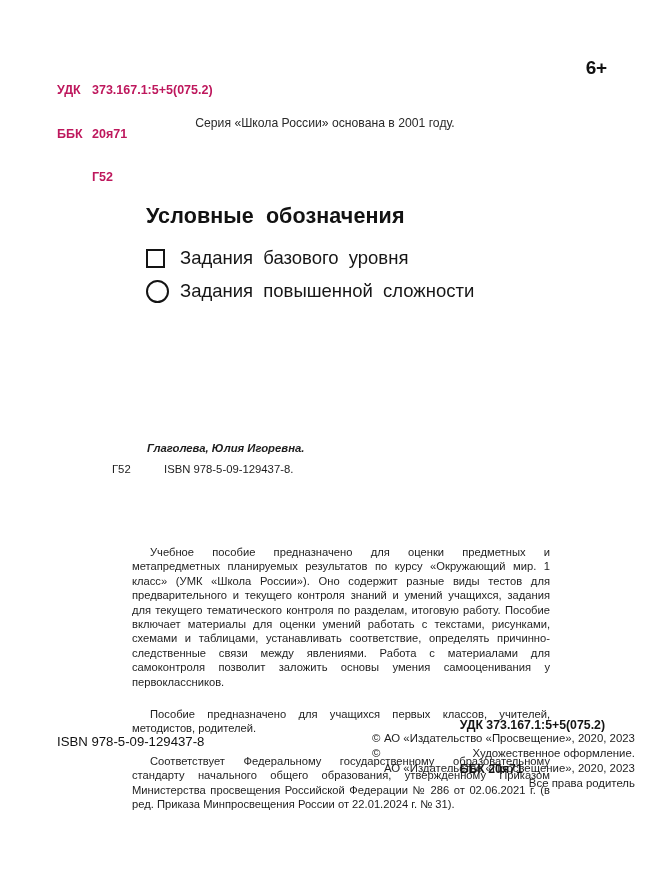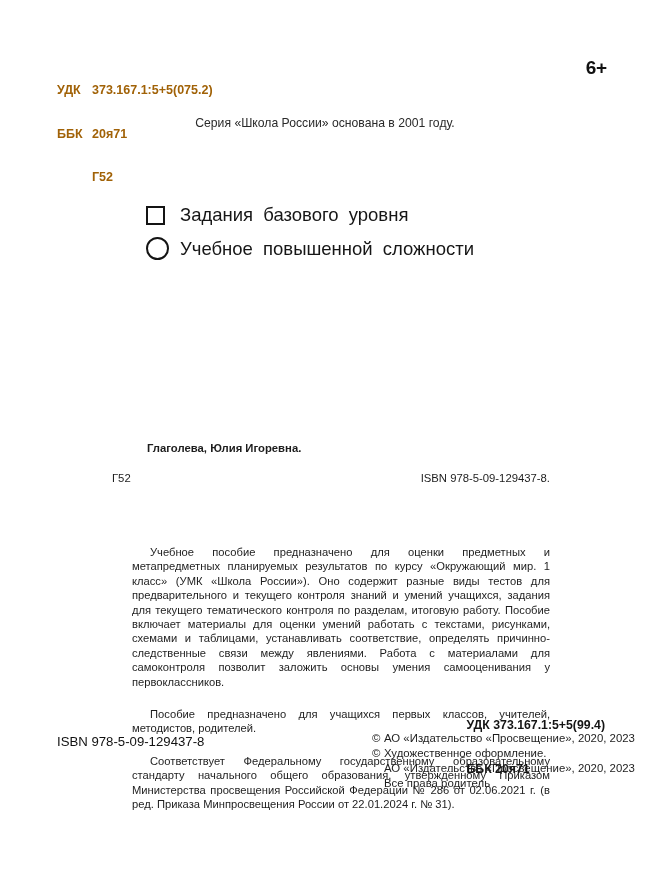--- a/index.html
+++ b/index.html
@@ -21,21 +21,21 @@
   }
 
   
   .top-codes {
     position: absolute;
     left: 57px;
     top: 54px;
     font-size: 12.5px;
     line-height: 14.5px;
     font-weight: 700;
-    color: #a16207;
+    color: #be185d;
     white-space: pre;
   }
   .top-codes .row {
     display: flex;
   }
   .top-codes .lbl {
     width: 35px;
     flex: none;
   }
   .top-codes .val {
@@ -76,21 +76,20 @@
   .legend-title {
     font-size: 21.5px;
     font-weight: 700;
     letter-spacing: 0.1px;
     word-spacing: 6px;
     color: #121212;
     margin-bottom: 18px;
   }
   .legend-row {
     display: flex;
-    align-items: center;
     margin-bottom: 11px;
   }
   .legend-mark {
     width: 34px;
     flex: none;
     display: flex;
     align-items: center;
     justify-content: flex-start;
   }
   .mark-square {
@@ -133,41 +132,41 @@
     left: 112px;
     top: 441px;
     width: 438px;
     font-size: 11.3px;
     line-height: 14.6px;
     color: #1d1d1d;
   }
   .biblio-author {
     font-weight: 700;
     margin-left: 35px;
-    margin-bottom: 15px;
+    margin-bottom: 6px;
+    font-style: italic;
   }
   .biblio-main {
     position: relative;
     padding-left: 35px;
   }
   .biblio-code {
     position: absolute;
     left: 0;
     top: 0;
     width: 33px;
   }
   .biblio-desc {
     text-align: justify;
     text-align-last: left;
     text-indent: 17px;
   }
   .biblio-isbn {
     text-indent: 17px;
     margin-top: 0px;
-    text-align: right;
   }
 
   
   .annotation {
     position: absolute;
     left: 132px;
     top: 527px;
     width: 418px;
     font-size: 11.2px;
     line-height: 14.4px;
@@ -212,20 +211,21 @@
   }
   .copyright .cr-row {
     display: flex;
   }
   .copyright .cr-sym {
     width: 12px;
     flex: none;
   }
   .copyright .cr-txt {
     flex: 1;
+    text-align: right;
   }
   .copyright .cr-indent .cr-sym {
     visibility: hidden;
   }
 </style>
 </head>
 <body>
 
 <div class="page">
 
@@ -242,53 +242,54 @@
       <span class="lbl">ББК</span>
       <span class="val">Г52</span>
     </div>
   </div>
 
   <div class="age-badge">6+</div>
 
   <div class="series-line">Серия «Школа России» основана в 2001 году.</div>
 
   <div class="legend-block">
+    <div class="legend-title">Условные  обозначения</div>
 
     <div class="legend-row">
       <span class="legend-mark">
         <span class="mark-square"></span>
       </span>
       <span class="legend-label">Задания  базового  уровня</span>
     </div>
 
     <div class="legend-row">
       <span class="legend-mark">
         <span class="mark-circle"></span>
       </span>
-      <span class="legend-label">Учебное  повышенной  сложности</span>
+      <span class="legend-label">Задания  повышенной  сложности</span>
     </div>
   </div>
 
 
   <div class="biblio">
     <div class="biblio-author">Глаголева, Юлия Игоревна.</div>
     <div class="biblio-main">
       <span class="biblio-code">Г52</span>
       <div class="biblio-isbn">ISBN 978-5-09-129437-8.</div>
     </div>
   </div>
 
   <div class="annotation">
     <p>Учебное пособие предназначено для оценки предметных и метапредметных планируемых результатов по курсу «Окружающий мир. 1 класс» (УМК «Школа России»). Оно содержит разные виды тестов для предварительного и текущего контроля знаний и умений учащихся, задания для текущего тематического контроля по разделам, итоговую работу. Пособие включает материалы для оценки умений работать с текстами, рисунками, схемами и таблицами, устанавливать соответствие, определять причинно-следственные связи между явлениями. Работа с материалами для самоконтроля позволит заложить основы умения самооценивания у первоклассников.</p>
     <p>Пособие предназначено для учащихся первых классов, учителей, методистов, родителей.</p>
     <p>Соответствует Федеральному государственному образовательному стандарту начального общего образования, утверждённому Приказом Министерства просвещения Российской Федерации № 286 от 02.06.2021 г. (в ред. Приказа Минпросвещения России от 22.01.2024 г. № 31).</p>
   </div>
 
   <div class="bottom-codes">
-    <div>УДК 373.167.1:5+5(99.4)</div>
+    <div>УДК 373.167.1:5+5(075.2)</div>
     <div>ББК 20я71</div>
   </div>
 
   <div class="footer-isbn">ISBN 978-5-09-129437-8</div>
 
   <div class="copyright">
     <div class="cr-row">
       <span class="cr-sym">©</span>
       <span class="cr-txt">АО «Издательство «Просвещение», 2020, 2023</span>
     </div>

